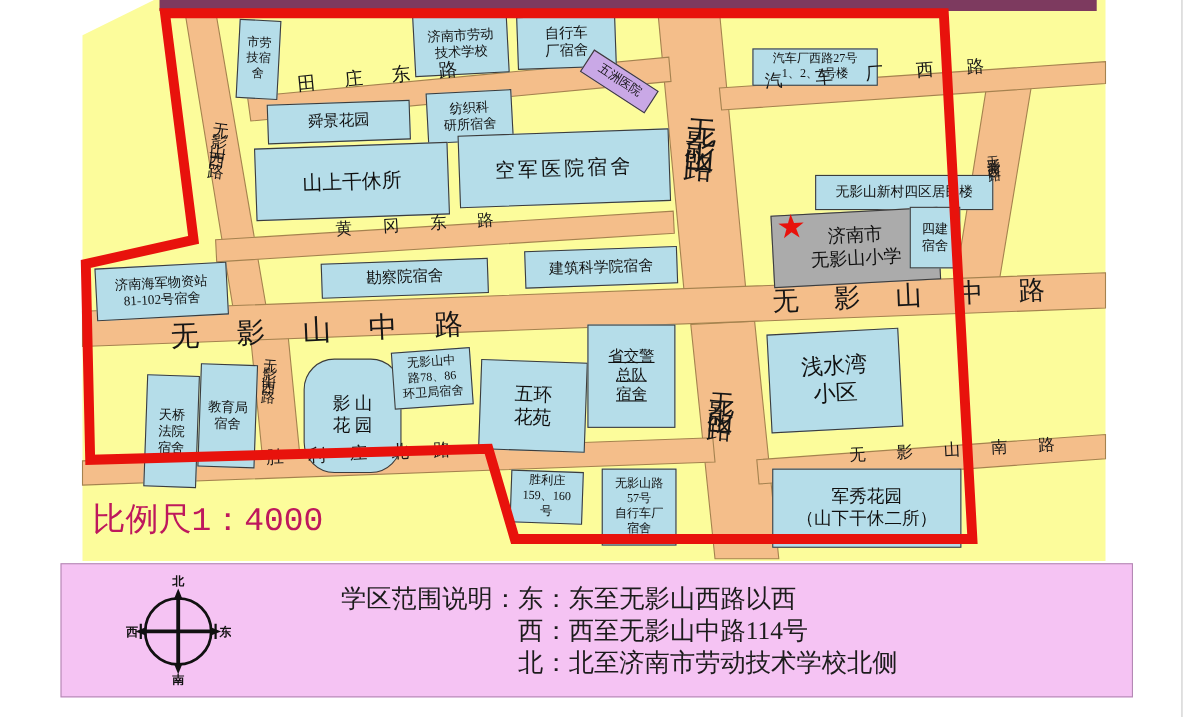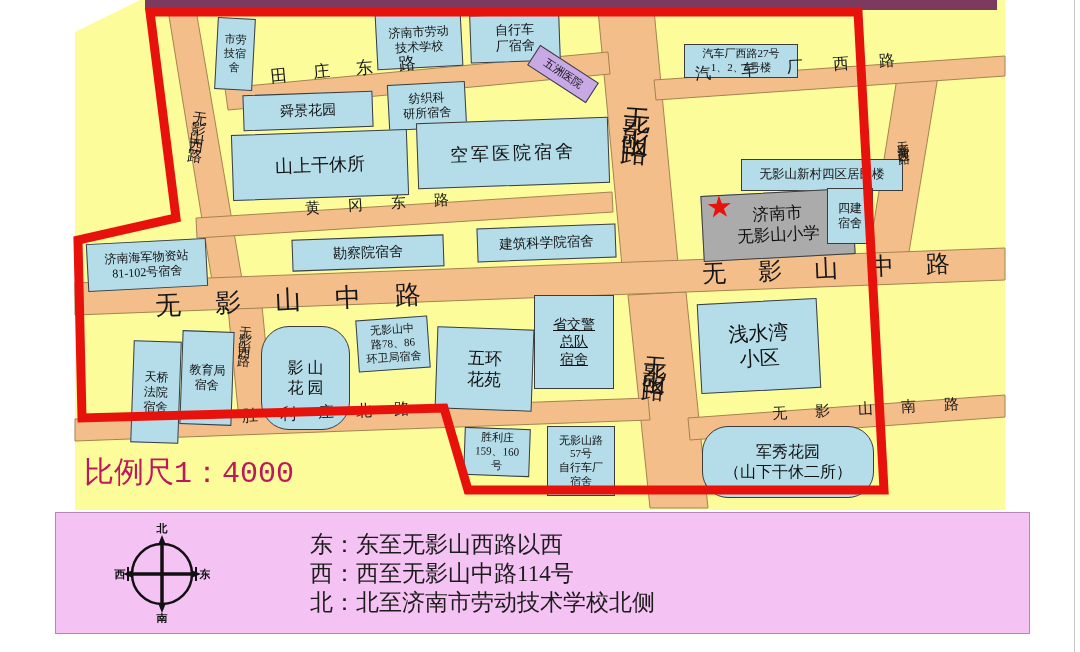--- a/index.html
+++ b/index.html
@@ -75,40 +75,40 @@
 宿舍</div>
   <div class="bld" style="left:292px;top:237px;width:150px;height:30px;font-size:14px;transform:rotate(-2deg);">勘察院宿舍</div>
   <div class="bld" style="left:477px;top:226px;width:137px;height:32px;font-size:13.5px;transform:rotate(-2deg);">建筑科学院宿舍</div>
   <div class="bld" style="left:87px;top:241px;width:118px;height:46px;font-size:12px;transform:rotate(-3deg);">济南海军物资站
 81-102号宿舍</div>
   <div class="bld" style="left:132px;top:341px;width:46px;height:100px;font-size:12px;transform:rotate(2deg);">天桥
 法院
 宿舍</div>
   <div class="bld" style="left:181px;top:331px;width:50px;height:92px;font-size:12px;transform:rotate(2deg);">教育局
 宿舍</div>
-  <div class="bld" style="left:261px;top:326px;width:87px;height:102px;font-size:16px;border-radius:28px;">影 山
+  <div class="bld" style="left:276px;top:326px;width:87px;height:102px;font-size:16px;border-radius:28px;">影 山
 花 园</div>
   <div class="bld" style="left:357px;top:318px;width:70px;height:50px;font-size:11px;transform:rotate(-4deg);">无影山中
 路78、86
 环卫局宿舍</div>
   <div class="bld" style="left:436px;top:328px;width:95px;height:80px;font-size:17px;transform:rotate(2deg);">五环
 花苑</div>
   <div class="bld" style="left:534px;top:295px;width:78px;height:92px;font-size:14px;text-decoration:underline;">省交警
 总队
 宿舍</div>
   <div class="bld" style="left:699px;top:301px;width:118px;height:88px;font-size:20px;transform:rotate(-3deg);">浅水湾
 小区</div>
   <div class="bld" style="left:464px;top:428px;width:64px;height:46px;font-size:11px;transform:rotate(2deg);">胜利庄
 159、160
 号</div>
   <div class="bld" style="left:547px;top:426px;width:66px;height:68px;font-size:11px;">无影山路
 57号
 自行车厂
 宿舍</div>
-  <div class="bld" style="left:702px;top:426px;width:170px;height:70px;font-size:16px;border-radius:26px;">军秀花园
+  <div class="bld" style="left:702px;top:426px;width:170px;height:70px;font-size:16px;">军秀花园
 （山下干休二所）</div>
 
   <div class="rlabel" style="left:270px;top:57px;font-size:17px;letter-spacing:26px;transform:rotate(-5.5deg);">田庄东路</div>
   <div class="rlabel" style="left:695px;top:56px;font-size:16px;letter-spacing:30px;transform:rotate(-4deg);">汽车厂西路</div>
   <div class="rlabel" style="left:305px;top:194px;font-size:15px;letter-spacing:28px;transform:rotate(-3.5deg);">黄冈东路</div>
   <div class="rlabel" style="left:155px;top:282px;font-size:26px;letter-spacing:34px;transform:rotate(-2.5deg);">无影山中路</div>
   <div class="rlabel" style="left:702px;top:252px;font-size:24px;letter-spacing:32px;transform:rotate(-2.5deg);">无影山中路</div>
   <div class="rlabel vtext" style="left:189px;top:100px;font-size:15px;letter-spacing:9px;transform:rotate(7deg);">无影山西路</div>
   <div class="rlabel vtext" style="left:236px;top:316px;font-size:13px;letter-spacing:7px;transform:rotate(4deg);">无影山西路</div>
   <div class="rlabel vtext" style="left:618px;top:86px;font-size:28px;letter-spacing:10px;transform:rotate(4deg);">无影山路</div>
@@ -133,20 +133,21 @@
       <polygon points="9,51 19,47 19,55" fill="#111"></polygon>
       <polygon points="87,51 77,47 77,55" fill="#111"></polygon>
       <line x1="14" y1="44" x2="14" y2="58" stroke="#111" stroke-width="2"></line>
       <line x1="82" y1="44" x2="82" y2="58" stroke="#111" stroke-width="2"></line>
       <text x="48" y="9" text-anchor="middle" font-size="11" font-weight="bold" fill="#111">北</text>
       <text x="48" y="99" text-anchor="middle" font-size="11" font-weight="bold" fill="#111">南</text>
       <text x="6" y="55" text-anchor="middle" font-size="11" font-weight="bold" fill="#111">西</text>
       <text x="91" y="55" text-anchor="middle" font-size="11" font-weight="bold" fill="#111">东</text>
     </svg>
     <div class="legend-text" style="margin-left:100px;">
+      <div class="legend-title">学区范围说明：</div>
       <div class="legend-lines">
         <div>东：东至无影山西路以西</div>
         <div>西：西至无影山中路114号</div>
         <div>北：北至济南市劳动技术学校北侧</div>
       </div>
     </div>
   </div>
 
   <div class="edge-line" style="left:1074px;top:0;width:1px;height:652px;"></div>
 </div>

